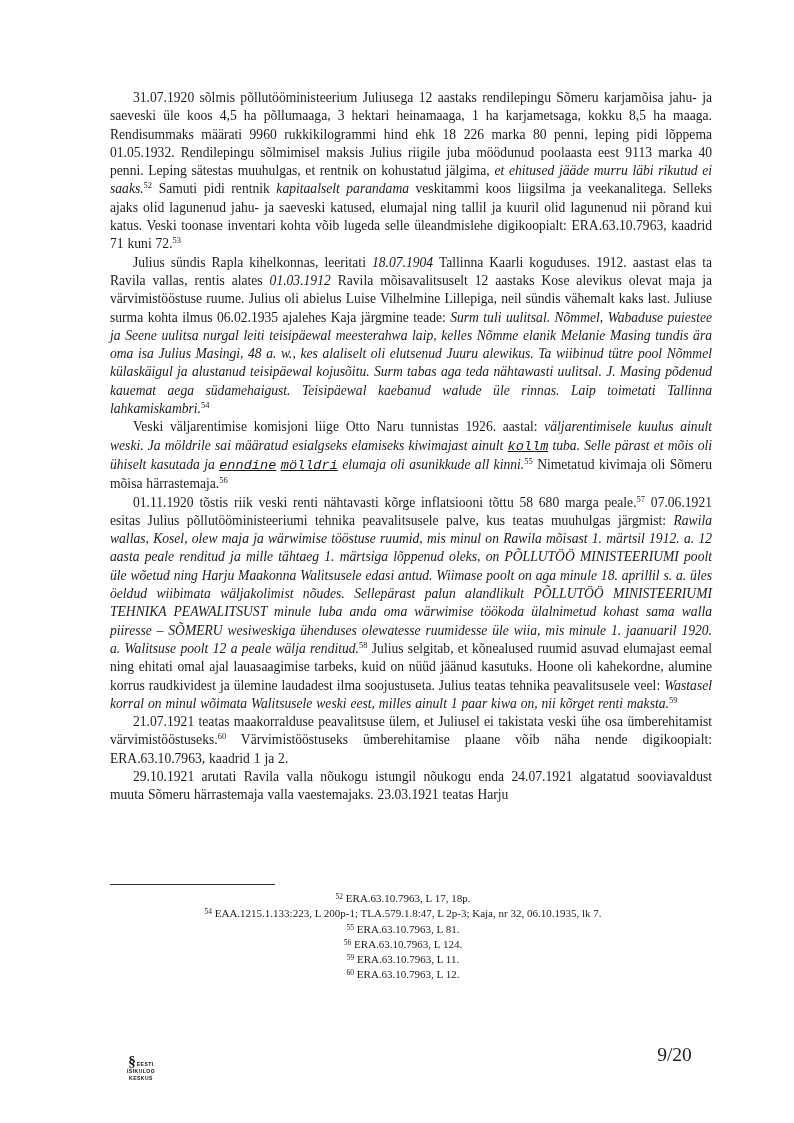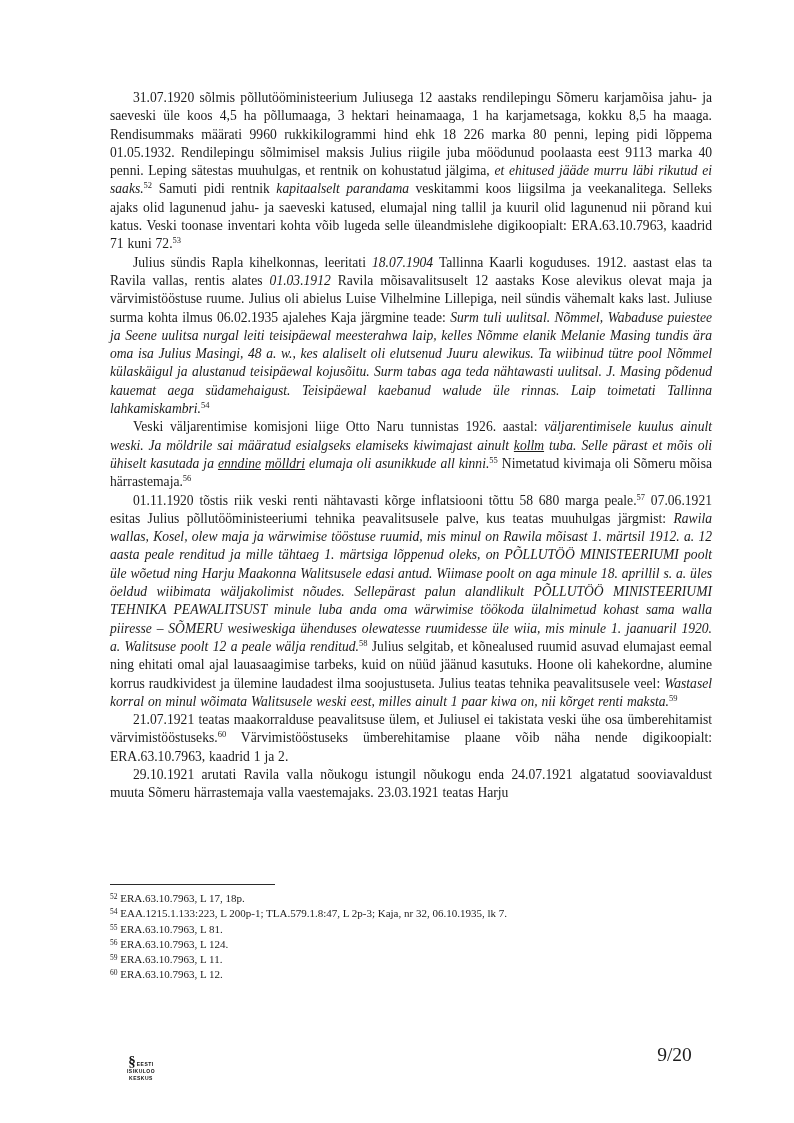--- a/index.html
+++ b/index.html
@@ -20,43 +20,44 @@
   }
   .content p {
     margin: 0;
     text-align: justify;
     font-size: 13.6px;
     line-height: 18.3px;
     text-indent: 23px;
     word-spacing: 0.5px;
   }
   .content p em { font-style: italic; }
-  .content p em.u { text-decoration: underline; }
+  .content p em.u { text-decoration: underline; font-family: Liberation Mono, monospace; }
   sup.fn {
     font-size: 8.5px;
     line-height: 0;
     position: relative;
     top: -5px;
     vertical-align: baseline;
   }
   .fnrule {
     position: absolute;
     left: 110px;
     top: 884px;
     width: 165px;
     height: 0;
     border-top: 1.2px solid #2a2a2a;
   }
   .footnotes {
     position: absolute;
-    left: 110px;
+    left: 102px;
     top: 891px;
     width: 602px;
     font-size: 11px;
     line-height: 15.3px;
+    text-align: center;
   }
   .footnote sup.fnum {
     font-size: 7.5px;
     line-height: 0;
     position: relative;
     top: -3px;
     vertical-align: baseline;
   }
   .logo {
     position: absolute;

